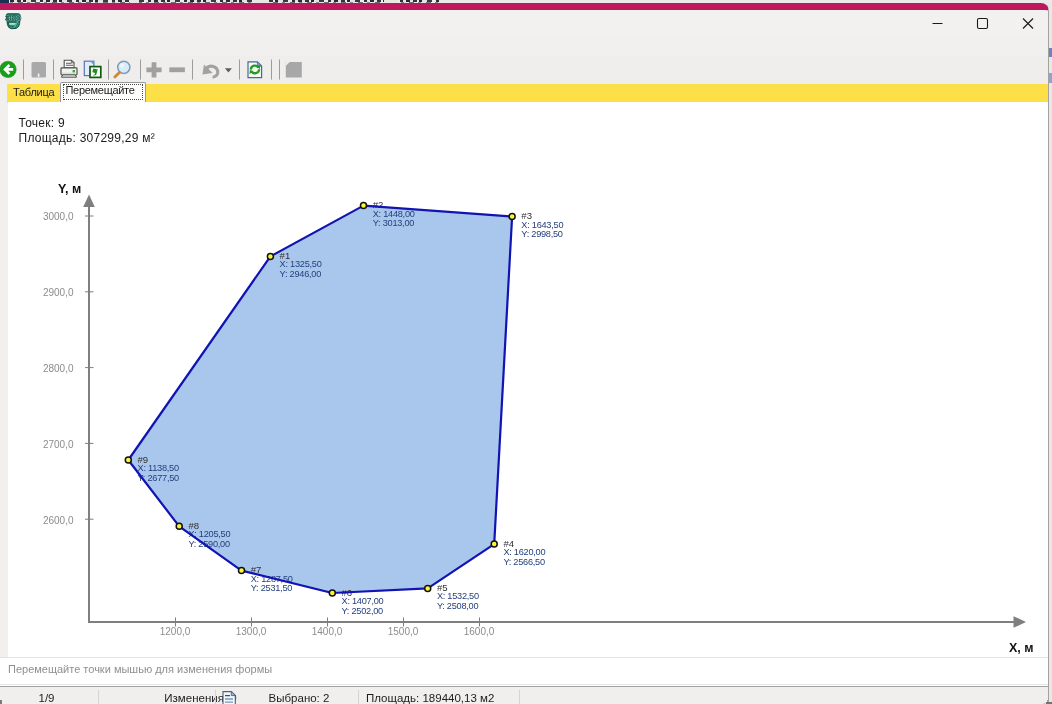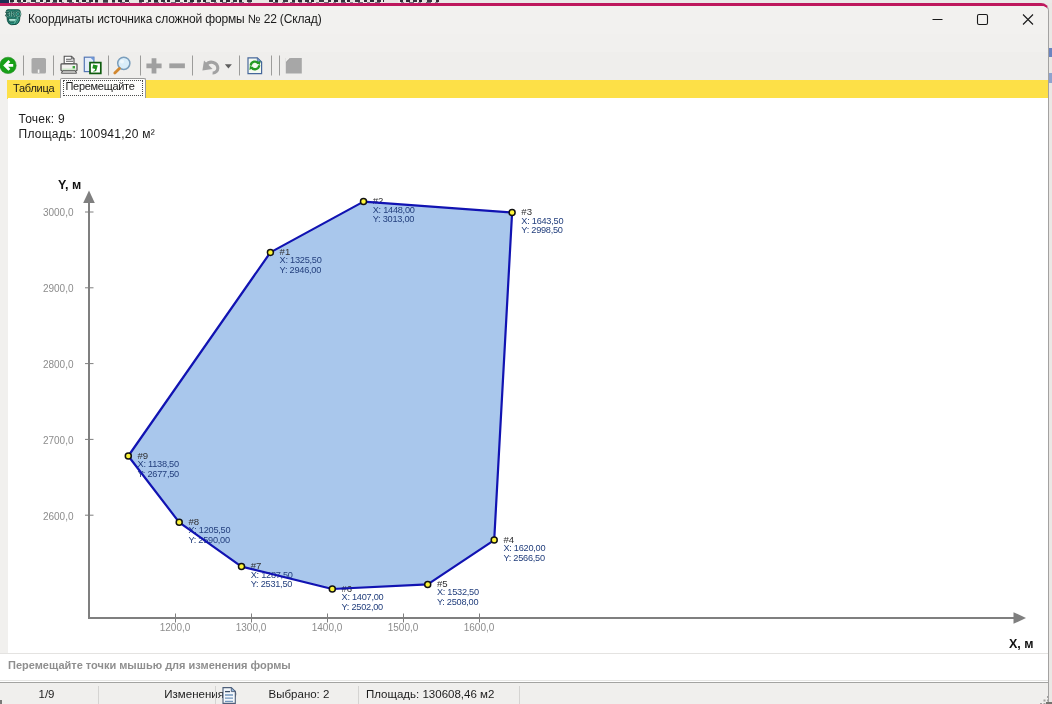--- a/index.html
+++ b/index.html
@@ -1,20 +1,20 @@
 <!DOCTYPE html>
 <html><head>
 <meta charset="utf-8">
 <style>
   * { margin:0; padding:0; box-sizing:border-box; }
   html,body { width:1052px; height:704px; overflow:hidden; background:#eae8e5;
     font-family:"Liberation Sans", sans-serif; }
   .abs { position:absolute; }
   #win { position:absolute; left:0; top:3px; width:1049px; height:701px;
-    border-top:3px solid #be185d; border-right:1px solid #a3a2a1;
+    border-top:7px solid #be185d; border-right:1px solid #a3a2a1;
     border-radius:0 8px 0 0; background:#f1f0ee; overflow:hidden; }
 </style>
 </head>
 <body>
 
 <div class="abs" style="left:0;top:0;width:1052px;height:3px;background:#ebeae8;overflow:hidden;">
   <div class="abs" style="left:10px;top:0;width:430px;height:2px;background:repeating-linear-gradient(90deg,#2b2b36 0 4px,#e6e4e1 4px 7px,#34343e 7px 11px,#efede9 11px 13px,#262631 13px 16px,#e6e4e1 16px 21px,#3a3a44 21px 26px,#efede9 26px 30px,#30303a 30px 33px,#e8e6e3 33px 36px);"></div>
   <div class="abs" style="left:10px;top:2px;width:430px;height:1px;background:repeating-linear-gradient(90deg,#8a8a92 0 3px,#e6e4e1 3px 8px,#70707a 8px 13px,#efede9 13px 17px);"></div>
   <div class="abs" style="left:253px;top:0;width:16px;height:3px;background:#e9e7e4;"></div>
     <div class="abs" style="left:384px;top:0;width:14px;height:3px;background:#e9e7e4;"></div>
@@ -29,21 +29,20 @@
 
   <div class="abs" style="left:0;top:0;width:1048px;height:28px;background:#f2f1ef;">
     <svg class="abs" style="left:4px;top:3px;" width="18" height="17" viewBox="0 0 18 17">
       <path d="M2.5 2.5 Q2 0.8 4 0.8 L14.5 0.8 Q16.3 0.8 16.1 2.8 L15.6 10.5 Q15.2 14.3 12 15.4 L7.5 15.7 Q4.2 15.3 3.4 11.5 Z" fill="#2e9484" stroke="#0d4a3e" stroke-width="1"></path>
       <text x="9" y="7.6" font-size="8.2" font-weight="bold" fill="#8fd8c4" stroke="#123f35" stroke-width="0.5" text-anchor="middle" letter-spacing="-0.4">ЭКО</text>
       <path d="M4.2 9.2 L12.6 9.2 L11.4 13 L5.4 13 Z" fill="#6cc3ad" stroke="#0d4a3e" stroke-width="0.9"></path>
       <path d="M5.2 10.9 H11.7" stroke="#d9f3ea" stroke-width="1"></path>
       <path d="M14.3 8.6 L10.8 14.8" stroke="#5bbaa2" stroke-width="2.2"></path>
       <path d="M14.9 8.3 L11.3 15" stroke="#0d4a3e" stroke-width="0.7"></path>
     </svg>
-    <div class="abs" style="left:28px;top:6px;font-size:12px;letter-spacing:-0.15px;color:#1b1b1b;">Координаты источника сложной формы № 22 (Склад)</div>
     <svg class="abs" style="left:920px;top:0;" width="128" height="28" viewBox="0 0 128 28">
       <path d="M12.5 13.5 h10" stroke="#1a1a1a" stroke-width="1.1"></path>
       <rect x="57.5" y="8.5" width="10" height="10" rx="1.5" fill="none" stroke="#1a1a1a" stroke-width="1.1"></rect>
       <path d="M103 8.5 L113 18.5 M113 8.5 L103 18.5" stroke="#1a1a1a" stroke-width="1.1"></path>
     </svg>
   </div>
 
 
   <div class="abs" style="left:0;top:46px;width:1048px;height:28px;background:#efeeec;">
     <svg class="abs" style="left:0;top:0;" width="320" height="28" viewBox="0 0 320 28">
@@ -98,21 +97,21 @@
 
   <div class="abs" style="left:7px;top:74px;width:1048px;height:19px;background:#fde047;">
     <span class="abs" style="left:6px;top:1.5px;font-size:11px;letter-spacing:-0.25px;color:#1a1a1a;">Таблица</span>
     <div class="abs" style="left:53px;top:-2.25px;width:86px;height:19.75px;background:#fdfdfc;border:1px solid #999;border-bottom:none;border-radius:2px 2px 0 0;"></div>
     <div class="abs" style="left:56px;top:0.3px;width:80px;height:16.2px;border:1px dotted #4a4a4a;"></div>
     <div class="abs" style="left:58.5px;top:-0.5px;font-size:11px;letter-spacing:-0.3px;color:#1a1a1a;">Перемещайте</div>
   </div>
 
   <div class="abs" style="left:8px;top:92px;width:1048px;height:555px;background:#ffffff;">
     <div class="abs" style="left:10.5px;top:14px;font-size:12px;letter-spacing:0.25px;color:#1b1b1b;">Точек: 9</div>
-    <div class="abs" style="left:10.5px;top:29px;font-size:12px;letter-spacing:0.25px;color:#1b1b1b;">Площадь: 100941,20 м²</div>
+    <div class="abs" style="left:10.5px;top:29px;font-size:12px;letter-spacing:0.25px;color:#1b1b1b;">Площадь: 307299,29 м²</div>
     <svg id="chart" class="abs" style="left:0;top:0;" width="1048" height="555" viewBox="0 96 1048 555">
 <path d="M262.4 250.4 L355.5 199.6 L504.1 210.6 L486.2 538.1 L419.7 582.4 L324.3 587.0 L233.5 564.6 L171.2 520.3 L120.3 454.0 Z" fill="#a9c7ec"></path>
 <g stroke="#7f7f7f" stroke-width="2" fill="none">
           <path d="M81 200 V616"></path>
           <path d="M80 616 H1006"></path>
         </g>
 <path d="M81 188.5 L75.2 201 L86.8 201 Z" fill="#7f7f7f"></path>
 <path d="M1018 616 L1005.5 610.2 L1005.5 621.8 Z" fill="#7f7f7f"></path>
 <g stroke="#7f7f7f" stroke-width="1">
 <path d="M77 210.0 H85.5"></path>
@@ -173,39 +172,39 @@
 <circle cx="504.1" cy="210.6" r="3.0" fill="#fdf53a" stroke="#111" stroke-width="1.5"></circle>
 <circle cx="486.2" cy="538.1" r="3.0" fill="#fdf53a" stroke="#111" stroke-width="1.5"></circle>
 <circle cx="419.7" cy="582.4" r="3.0" fill="#fdf53a" stroke="#111" stroke-width="1.5"></circle>
 <circle cx="324.3" cy="587.0" r="3.0" fill="#fdf53a" stroke="#111" stroke-width="1.5"></circle>
 <circle cx="233.5" cy="564.6" r="3.0" fill="#fdf53a" stroke="#111" stroke-width="1.5"></circle>
 <circle cx="171.2" cy="520.3" r="3.0" fill="#fdf53a" stroke="#111" stroke-width="1.5"></circle>
 <circle cx="120.3" cy="454.0" r="3.0" fill="#fdf53a" stroke="#111" stroke-width="1.5"></circle>
 </svg>
   </div>
 
-  <div class="abs" style="left:0;top:647px;width:1048px;height:29px;background:#ffffff;border-top:1px solid #e4e3e1;font-weight:bold;">
+  <div class="abs" style="left:0;top:647px;width:1048px;height:29px;background:#ffffff;border-top:1px solid #e4e3e1;">
     <div class="abs" style="left:8px;top:5px;font-size:11px;color:#8f8f8f;">Перемещайте точки мышью для изменения формы</div>
   </div>
 
   <div class="abs" style="left:0;top:674px;width:1048px;height:2px;background:#ffffff;border-top:1px solid #e6e6e4;"></div>
   <div class="abs" style="left:0;top:676px;width:1048px;height:43px;background:#f0efed;border-top:1px solid #a3a3a1;font-size:11.5px;color:#1c1c1c;">
     <div class="abs" style="left:0;top:5px;width:93px;text-align:center;">1/9</div>
     <div class="abs" style="left:98px;top:3px;width:1px;height:19px;background:#d5d4d2;"></div>
     <div class="abs" style="left:98px;top:5px;width:117px;text-align:center;margin-left:44px;">Изменения: 0</div>
     <div class="abs" style="left:215px;top:3px;width:1px;height:19px;background:#d5d4d2;"></div>
     <svg class="abs" style="left:222px;top:4px;" width="14" height="17" viewBox="0 0 14 17">
       <path d="M1 0.6 h8.3 l4 4 v11.8 h-12.3 Z" fill="#f4f8fd" stroke="#4e5f7a" stroke-width="1.1"></path>
       <path d="M9.3 0.6 l4 4 h-4 Z" fill="#9cc0e4" stroke="#4e5f7a" stroke-width="0.9"></path>
       <path d="M3 4.6 h5" stroke="#3d4f66" stroke-width="1.3"></path>
       <path d="M3 8 h8 M3 11.2 h8 M3 14.4 h8" stroke="#7396bd" stroke-width="1.3"></path>
     </svg>
     <div class="abs" style="left:240px;top:5px;width:118px;text-align:center;">Выбрано: 2</div>
     <div class="abs" style="left:358px;top:3px;width:1px;height:19px;background:#d5d4d2;"></div>
-    <div class="abs" style="left:366px;top:5px;">Площадь: 130608,46 м2</div>
+    <div class="abs" style="left:366px;top:5px;">Площадь: 189440,13 м2</div>
     <div class="abs" style="left:519px;top:3px;width:1px;height:19px;background:#d5d4d2;"></div>
     <svg class="abs" style="left:1038px;top:13px;" width="12" height="9" viewBox="0 0 12 9">
       <g fill="#a2a1a0">
         <rect x="9" y="0" width="2" height="2"></rect>
         <rect x="9" y="3.5" width="2" height="2"></rect>
         <rect x="9" y="7" width="2" height="2"></rect>
         <rect x="5.5" y="3.5" width="2" height="2"></rect>
         <rect x="5.5" y="7" width="2" height="2"></rect>
         <rect x="2" y="7" width="2" height="2"></rect>
       </g>

